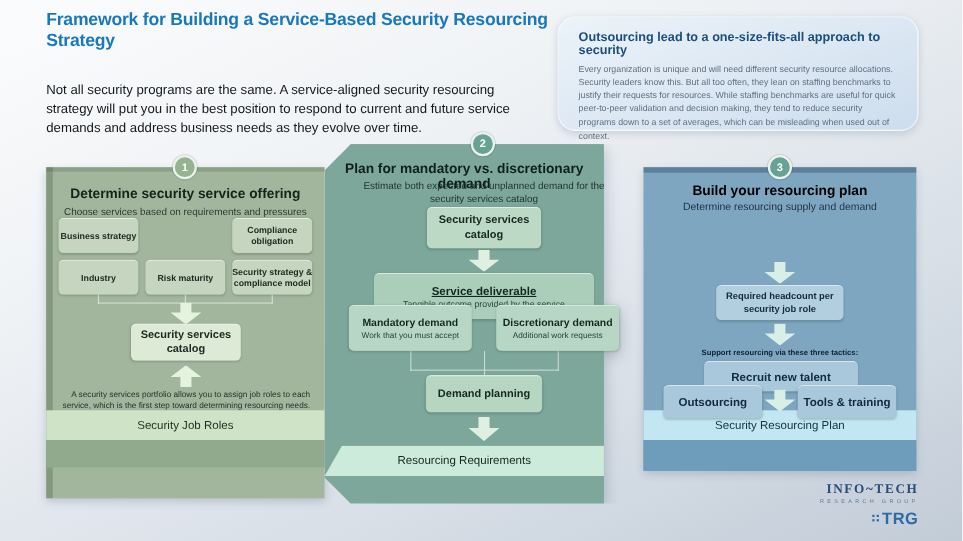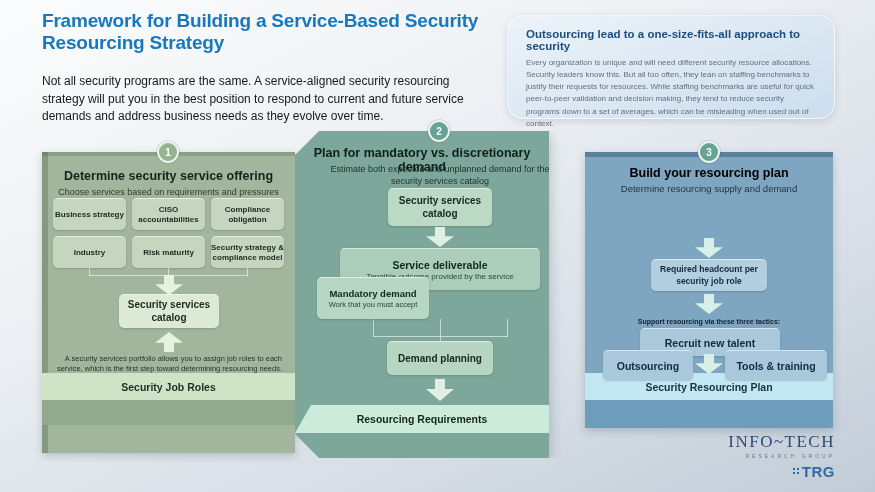--- a/index.html
+++ b/index.html
@@ -5,21 +5,21 @@
   * { margin:0; padding:0; box-sizing:border-box; }
   html,body { width:875px; height:492px; }
   body { font-family:"Liberation Sans", sans-serif; overflow:hidden; }
   #stage {
     position:relative; width:875px; height:492px; overflow:hidden;
     background:linear-gradient(155deg,#fbfcfd 0%,#eef1f4 35%,#d8dfe7 70%,#c2ccd7 100%);
   }
   
   .page-title {
     position:absolute; left:42px; top:10px; width:490px;
-    font-size:19px; font-weight:700; letter-spacing:-0.2px;
+    font-size:16px; font-weight:700; letter-spacing:-0.2px;
     color:#1878bd; line-height:1.18;
   }
   .intro {
     position:absolute; left:42px; top:73px; width:452px;
     font-size:12px; color:#14191d; line-height:1.47;
   }
   
   .callout {
     position:absolute; left:507px; top:15px; width:328px; height:104px;
     border-radius:16px; padding:12px 16px 0 18px;
@@ -59,26 +59,26 @@
         text-align:center; border-radius:5px; box-shadow:0 1px 2px rgba(40,60,50,0.22);
         border-top:1px solid rgba(255,255,255,0.55); }
   
   .arrow { position:absolute; clip-path:polygon(32% 0,68% 0,68% 46%,100% 46%,50% 100%,0 46%,32% 46%);
            filter:drop-shadow(0 1px 1px rgba(0,0,0,0.12)); }
   .arrow.up { transform:rotate(180deg); }
   .cline { position:absolute; background:rgba(243,250,243,0.62); }
   .cline-b { position:absolute; background:rgba(235,246,251,0.62); }
   
   .fbar { position:absolute; left:0; right:0; display:flex; align-items:center; justify-content:center;
-          font-weight:700; font-size:10.5px; }
+          font-weight:400; font-size:10.5px; }
   
   .p1-box { width:73px; height:32px; background:#c5d5bf; font-size:8px; font-weight:700; color:#1c2b20; line-height:1.25; }
   
   .branding { position:absolute; right:40px; bottom:12px; text-align:right; }
-  .logo-primary { font-family:"Liberation Serif", serif; font-size:17px; font-weight:400;
+  .logo-primary { font-family:"Liberation Serif", serif; font-size:12px; font-weight:700;
                   letter-spacing:1.5px; color:#2a4d77; }
   .logo-secondary { font-size:5px; letter-spacing:3px; color:#5c7b9d; margin-top:1px; }
   .logo-mark-row { margin-top:4px; display:flex; justify-content:flex-end; align-items:center; gap:2px; }
   .itrg-grid { width:2px; height:2px; background:#2d6aa6; display:inline-block; margin-right:5px; margin-bottom:6px;
                box-shadow:0 0 0 0 #2d6aa6, 4px 0 0 0 #2d6aa6, 0 4px 0 0 #2d6aa6, 4px 4px 0 0 #2d6aa6; }
   .logo-mark { font-size:15px; font-weight:700; color:#2d6aa6; letter-spacing:0.5px; }
 </style>
 </head>
 <body>
 
@@ -97,21 +97,20 @@
   <div class="badge" id="badge3">3</div>
 
   <div class="panel" id="panel1">
     <div class="edge-left"></div>
     <div class="edge-top"></div>
 
     <div class="ptitle" style="top:17px; color:#15231a;">Determine security service offering</div>
     <div class="psub" style="top:34px; left:0; right:0; font-size:9px; color:#2b3a2e;">Choose services based on requirements and pressures</div>
 
     <div class="bx p1-box" style="left:11px;  top:46px;">Business strategy</div>
-    <div class="bx p1-box" style="left:90px;  top:46px;">CISO accountabilities</div>
     <div class="bx p1-box" style="left:169px; top:46px;">Compliance obligation</div>
     <div class="bx p1-box" style="left:11px;  top:84px;">Industry</div>
     <div class="bx p1-box" style="left:90px;  top:84px;">Risk maturity</div>
     <div class="bx p1-box" style="left:169px; top:84px;">Security strategy &amp; compliance model</div>
 
     <div class="cline" style="left:47px;  top:116px; width:1px; height:8px;"></div>
     <div class="cline" style="left:126px; top:116px; width:1px; height:8px;"></div>
     <div class="cline" style="left:205px; top:116px; width:1px; height:8px;"></div>
     <div class="cline" style="left:47px;  top:123px; width:159px; height:1px;"></div>
 
@@ -129,27 +128,31 @@
 
   <div class="panel" id="panel2">
     <div class="ptitle" style="top:15px; color:#0f201a;">Plan for mandatory vs. discretionary demand</div>
     <div class="psub" style="top:32px; left:30px; width:230px; font-size:9px; color:#1f322a;">Estimate both expected and unplanned demand for the security services catalog</div>
 
     <div class="bx" style="left:93px; top:57px; width:104px; height:38px; background:#bbd9c5; font-size:10px; font-weight:700; color:#15281d; line-height:1.25;">Security services catalog</div>
 
     <div class="arrow" style="left:131px; top:96px; width:28px; height:20px; background:#dff0e3;"></div>
 
     <div class="bx" style="left:45px; top:117px; width:200px; height:42px; background:#abceba; z-index:1;">
-      <div style="font-size:10.5px; font-weight:700; color:#13281d;">Service deliverable</div>
+      <div style="font-size:10.5px; font-weight:700; color:#13281d;text-decoration:underline;">Service deliverable</div>
       <div style="font-size:8px; color:#2a4636; margin-top:1px;">Tangible outcome provided by the service</div>
     </div>
 
     <div class="bx" style="left:22px; top:146px; width:112px; height:42px; background:#b7d6c3; z-index:2;">
       <div style="font-size:9.5px; font-weight:700; color:#13281d;">Mandatory demand</div>
       <div style="font-size:7.5px; color:#2a4636; margin-top:1px;">Work that you must accept</div>
+    </div>
+    <div class="bx" style="left:156px; top:146px; width:112px; height:42px; background:#b7d6c3; z-index:2;">
+      <div style="font-size:9.5px; font-weight:700; color:#13281d;">Discretionary demand</div>
+      <div style="font-size:7.5px; color:#2a4636; margin-top:1px;">Additional work requests</div>
     </div>
 
     <div class="cline" style="left:78px;  top:188px; width:1px; height:18px;"></div>
     <div class="cline" style="left:212px; top:188px; width:1px; height:18px;"></div>
     <div class="cline" style="left:78px;  top:205px; width:135px; height:1px;"></div>
     <div class="cline" style="left:145px; top:188px; width:1px; height:22px;"></div>
 
     <div class="bx" style="left:92px; top:210px; width:106px; height:34px; background:#b7d6c2; font-size:10px; font-weight:700; color:#15281d;">Demand planning</div>
 
     <div class="arrow" style="left:131px; top:248px; width:28px; height:22px; background:#dff0e3;"></div>
@@ -167,21 +170,21 @@
     <div class="arrow" style="left:110px; top:86px; width:28px; height:20px; background:#d8efe7;"></div>
 
     <div class="bx" style="left:66px; top:107px; width:116px; height:32px; background:#b2cfdf; font-size:8.5px; font-weight:700; color:#15293b; line-height:1.3; padding:0 8px;">Required headcount per security job role</div>
 
     <div class="arrow" style="left:110px; top:142px; width:28px; height:20px; background:#d8efe7;"></div>
 
     <div class="psub" style="top:165px; left:0; right:0; font-size:7px; font-weight:600; color:#0f2333;">Support resourcing via these three tactics:</div>
 
     <div class="bx" style="left:55px; top:176px; width:140px; height:28px; background:#a9c8db; font-size:10.5px; font-weight:700; color:#13293c; z-index:1;">Recruit new talent</div>
     <div class="bx" style="left:18px; top:198px; width:90px; height:30px; background:#a9c8db; font-size:10.5px; font-weight:700; color:#13293c; z-index:2;">Outsourcing</div>
-    <div class="bx" style="left:140px; top:198px; width:102px; height:30px; background:#a9c8db; font-size:10.5px; font-weight:700; color:#13293c; z-index:2;">Tools &amp; training</div>
+    <div class="bx" style="left:140px; top:198px; width:90px; height:30px; background:#a9c8db; font-size:10.5px; font-weight:700; color:#13293c; z-index:2;">Tools &amp; training</div>
 
     <div class="cline-b" style="left:63px;  top:228px; width:1px; height:10px;"></div>
     <div class="cline-b" style="left:185px; top:228px; width:1px; height:10px;"></div>
     <div class="cline-b" style="left:63px;  top:237px; width:123px; height:1px;"></div>
     <div class="cline-b" style="left:124px; top:204px; width:1px; height:10px;"></div>
 
     <div class="arrow" style="left:110px; top:202px; width:28px; height:20px; background:#d8efe7; z-index:3;"></div>
 
     <div class="fbar" style="top:221px; height:27px; background:#c3e7f2; color:#123246;text-align:right;">Security Resourcing Plan</div>
     <div style="position:absolute; left:0; right:0; top:248px; height:28px; background:#6e9cbb;"></div>

